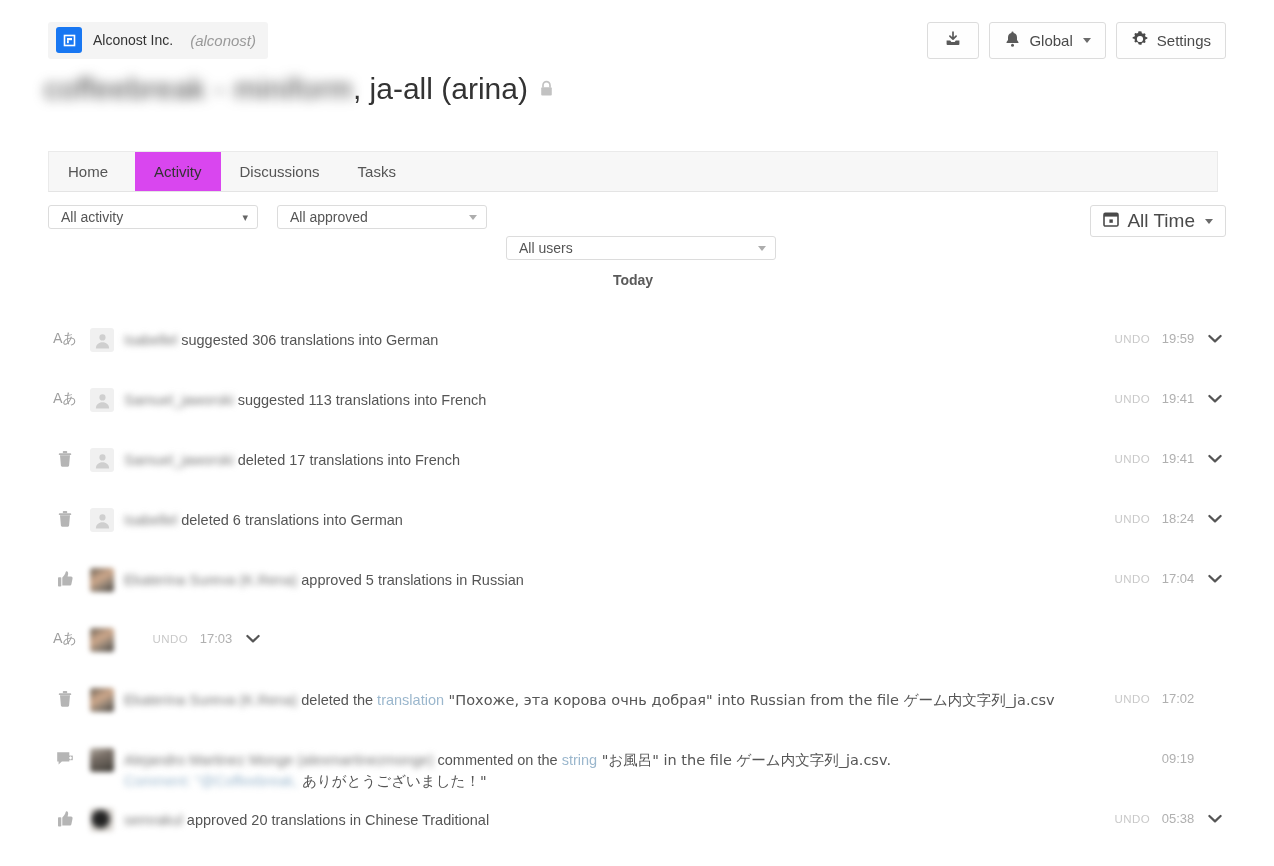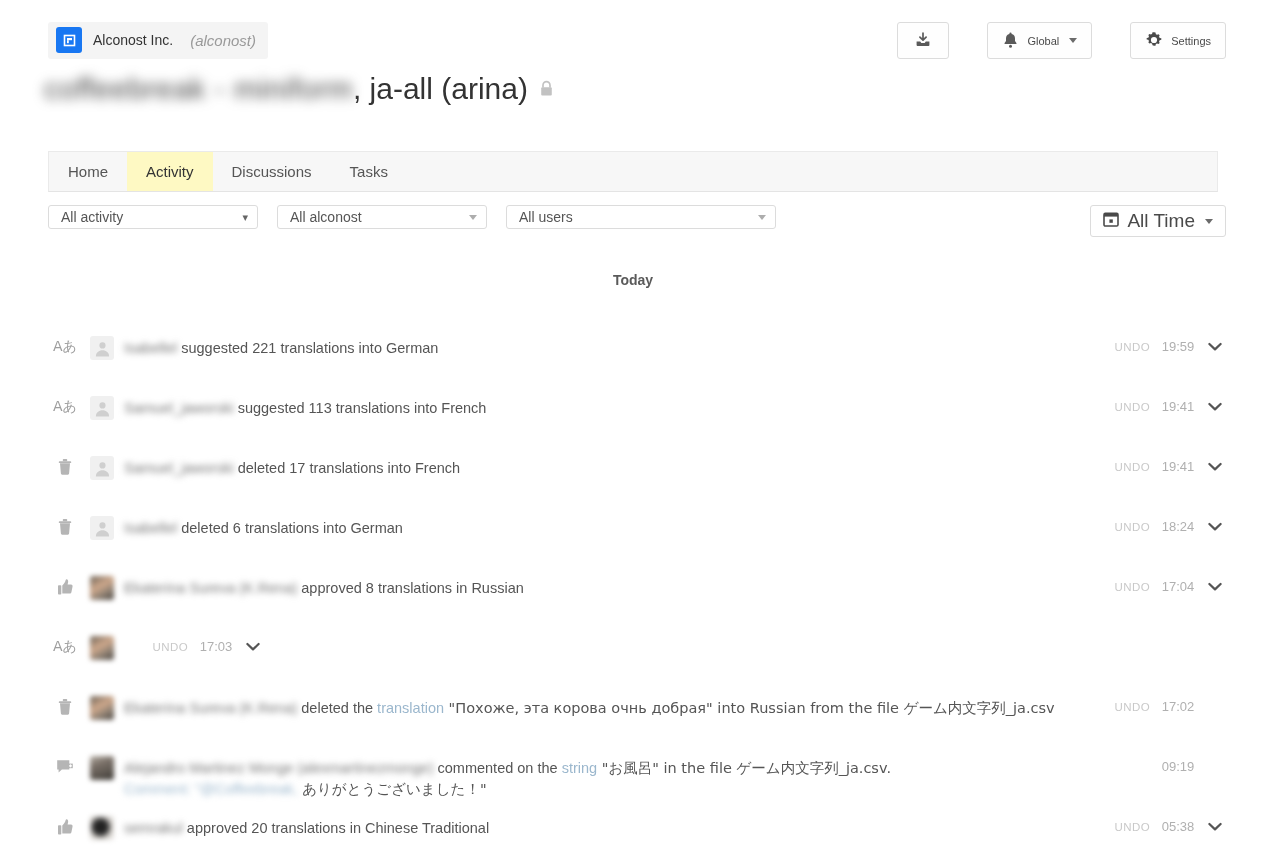--- a/index.html
+++ b/index.html
@@ -30,21 +30,21 @@
     color: #fff; font-size: 15px; line-height: 1; font-weight: 700;
     font-family: "DejaVu Sans", sans-serif;
   }
   .org-name { font-size: 14px; color: #333; }
   .org-slug { font-size: 15px; color: #9a9a9a; margin-left: 6px; font-style: italic; }
 
   .topbtns { position: absolute; right: 48px; top: 22px; display: flex; gap: 10px; }
   .btn {
     height: 37px; background: #fefefe; border: 1px solid #dcdcdc; border-radius: 3px;
     display: flex; align-items: center; gap: 8px; padding: 0 14px;
-    font-size: 11px; color: #4a4a4a; cursor: pointer; margin-left: 28px;
+    font-size: 15px; color: #4a4a4a; cursor: pointer;
   }
   .btn.icononly { padding: 0 16px; }
   .caret {
     width: 0; height: 0; border-left: 4px solid transparent; border-right: 4px solid transparent;
     border-top: 5px solid #6b6b6b; margin-left: 2px;
   }
 
   
   .title-row {
     position: absolute; left: 44px; top: 72px;
@@ -61,52 +61,52 @@
   
   .tabs {
     position: absolute; left: 48px; top: 151px; width: 1170px; height: 41px;
     background: #f7f7f7; border: 1px solid #eaeaea; border-bottom: 1px solid #e4e4e4;
     display: flex; align-items: stretch;
   }
   .tab {
     display: flex; align-items: center; padding: 0 19px;
     font-size: 15px; color: #555; cursor: pointer;
   }
-  .tab.active { background: #fef9c3; color: #333; }
+  .tab.active { background: #d946ef; color: #333; margin-left: 8px; }
 
   
   .filters { position: absolute; left: 48px; top: 205px; display: flex; gap: 19px; }
   .select {
     height: 24px; background: #fff; border: 1px solid #dcdcdc; border-radius: 3px;
     display: flex; align-items: center; justify-content: space-between;
     padding: 0 9px 0 12px; font-size: 14px; color: #555; cursor: pointer;
   }
   .sel-activity { width: 210px; }
   .sel-lang { width: 210px; }
-  .sel-users { width: 270px; }
+  .sel-users { width: 270px; margin-top: 31px; }
   .nativecaret {
     font-family: "DejaVu Sans", sans-serif; font-size: 11px; color: #666; margin-left: 8px;
   }
   .tinycaret {
     width: 0; height: 0; border-left: 4px solid transparent; border-right: 4px solid transparent;
     border-top: 5px solid #adadad;
   }
   .alltime {
     position: absolute; right: 48px; top: 205px; height: 32px;
     background: #fff; border: 1px solid #dcdcdc; border-radius: 3px;
     display: flex; align-items: center; gap: 8px; padding: 0 12px;
     font-size: 19px; color: #4a4a4a; cursor: pointer;
   }
 
   
   .daysep {
     position: absolute; left: 48px; top: 272px; width: 1170px;
     text-align: center; font-size: 14px; font-weight: 700; color: #5a5a5a;
   }
-  .feed { position: absolute; left: 48px; top: 320px; width: 1178px; }
+  .feed { position: absolute; left: 48px; top: 312px; width: 1178px; }
   .row {
     position: relative; display: flex; align-items: flex-start;
     min-height: 60px; padding: 16px 0 0 0;
   }
   .row-ico {
     width: 34px; flex: 0 0 34px; padding-top: 2px;
     display: flex; justify-content: center; color: #b3b3b3;
   }
   .ico-trans { font-size: 14px; color: #9e9e9e; font-family: "DejaVu Sans", sans-serif; white-space: nowrap; }
   .avatar-wrap { flex: 0 0 42px; display: flex; justify-content: flex-start; padding-left: 8px; }
@@ -206,21 +206,21 @@
     <div class="tab">Discussions</div>
     <div class="tab">Tasks</div>
   </div>
 
   <div class="filters">
     <div class="select sel-activity">
       <span>All activity</span>
       <span class="nativecaret">▾</span>
     </div>
     <div class="select sel-lang">
-      <span>All alconost</span>
+      <span>All approved</span>
       <span class="tinycaret"></span>
     </div>
     <div class="select sel-users">
       <span>All users</span>
       <span class="tinycaret"></span>
     </div>
   </div>
 
   <div class="alltime">
     <span>
@@ -243,21 +243,21 @@
         </div>
         <div class="avatar-wrap">
           <div class="avatar">
             <svg width="17" height="17" viewBox="0 0 17 17">
               <circle cx="8.5" cy="5.4" r="3.1" fill="#cfcfcf"></circle>
               <path d="M1.9 16.5 c0-3.9 2.9-6.2 6.6-6.2 s6.6 2.3 6.6 6.2 z" fill="#cfcfcf"></path>
             </svg>
           </div>
         </div>
         <div class="body">
-          <div class="line"><span class="uname">Isabellel</span><span> suggested 221 translations into German</span></div>
+          <div class="line"><span class="uname">Isabellel</span><span> suggested 306 translations into German</span></div>
         </div>
         <div class="meta">
           <span class="undo">UNDO</span>
           <span class="time">19:59</span>
           <span class="chev">
             <svg width="14" height="10" viewBox="0 0 14 10">
               <path d="M1.4 2 L7 7.4 L12.6 2" fill="none" stroke="#555" stroke-width="2.2" stroke-linecap="round" stroke-linejoin="round"></path>
             </svg>
           </span>
         </div>
@@ -349,21 +349,21 @@
         <div class="row-ico">
           <span><svg width="17" height="18" viewBox="0 0 17 18">
               <path d="M5.3 7.4 C6.9 6.2 8.2 4.3 8.6 2.3 c.15-.9 1.05-1.25 1.7-.75 .75 .6 1 1.6 .8 2.7 l-.5 2.35 h3.4 c1 0 1.75 .9 1.55 1.85 l-1.15 5.7 c-.15 .8-.85 1.35-1.65 1.35 H5.3 z" fill="#b5b5b5"></path>
               <rect x="1" y="7.2" width="3.3" height="9.3" rx=".8" fill="#b5b5b5"></rect>
             </svg></span>
         </div>
         <div class="avatar-wrap">
           <div class="avatar photo ph1"></div>
         </div>
         <div class="body">
-          <div class="line"><span class="uname">Ekaterina Sureva (K.Rena)</span><span> approved 8 translations in Russian</span></div>
+          <div class="line"><span class="uname">Ekaterina Sureva (K.Rena)</span><span> approved 5 translations in Russian</span></div>
         </div>
         <div class="meta">
           <span class="undo">UNDO</span>
           <span class="time">17:04</span>
           <span class="chev">
             <svg width="14" height="10" viewBox="0 0 14 10">
               <path d="M1.4 2 L7 7.4 L12.6 2" fill="none" stroke="#555" stroke-width="2.2" stroke-linecap="round" stroke-linejoin="round"></path>
             </svg>
           </span>
         </div>

